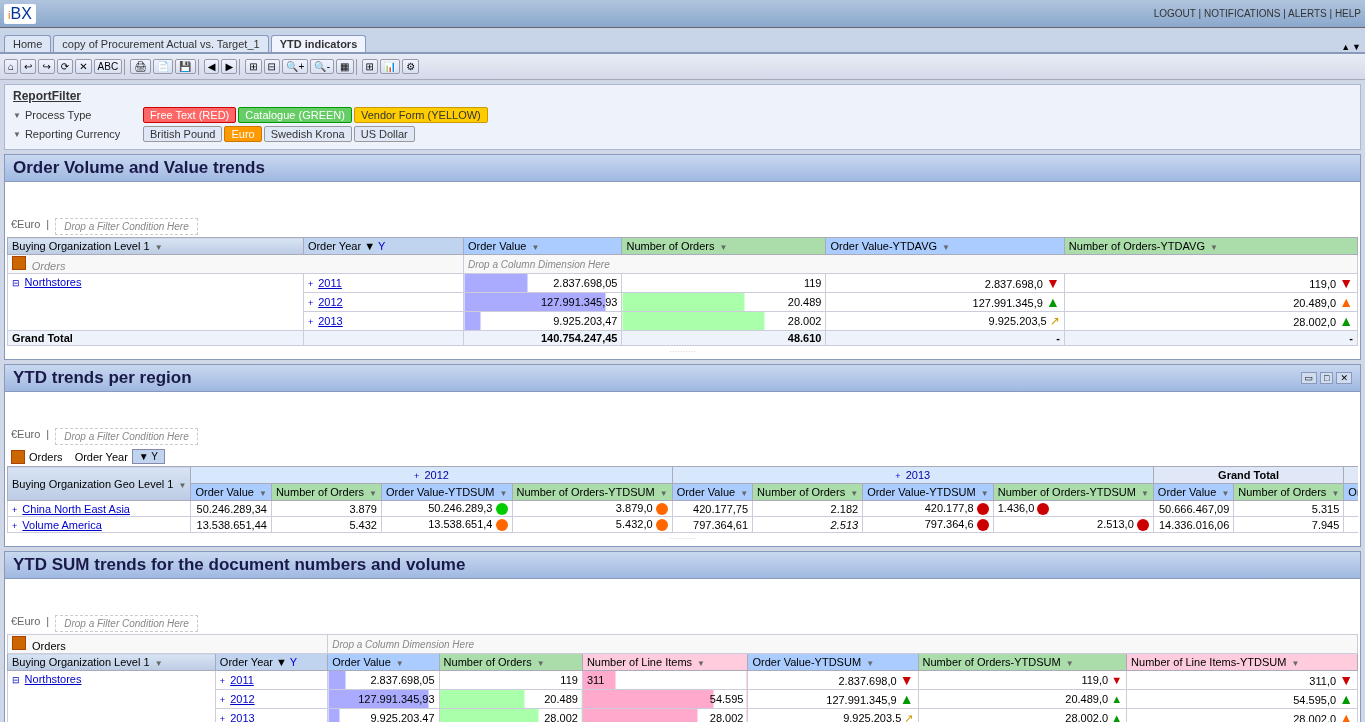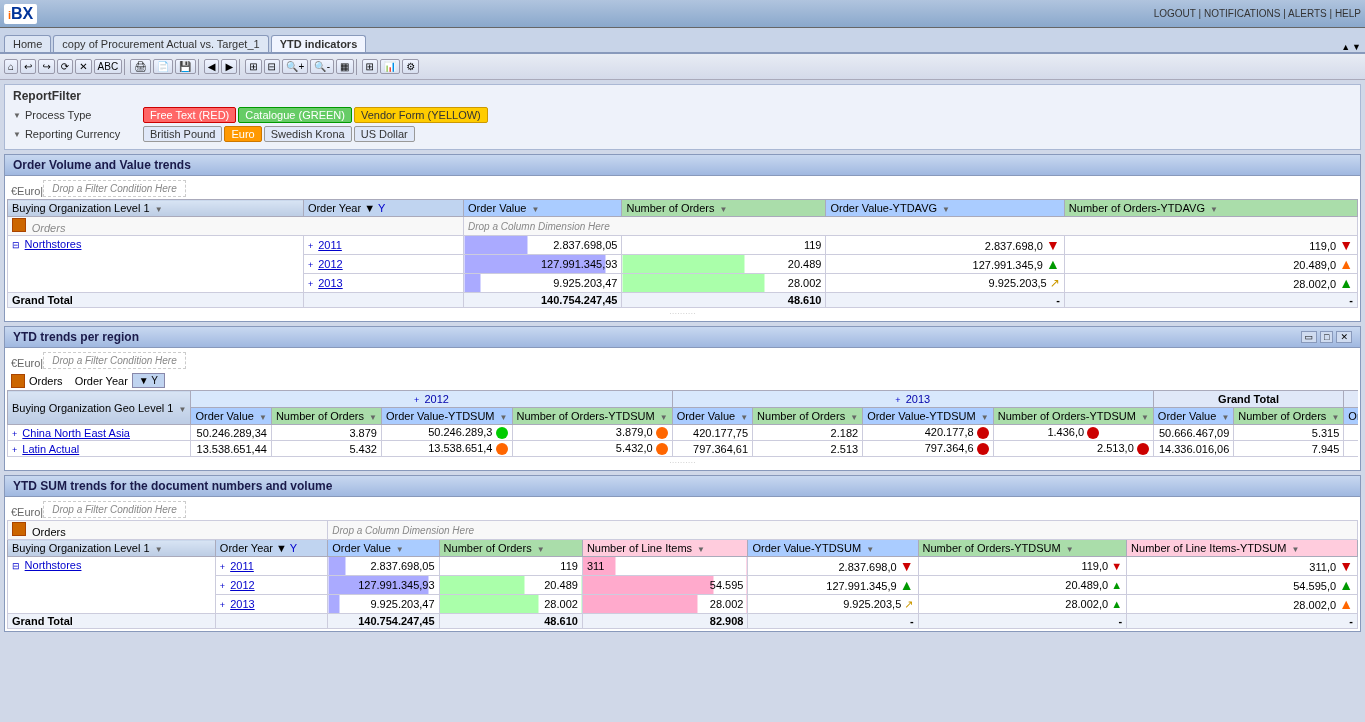--- a/index.html
+++ b/index.html
@@ -1,55 +1,55 @@
 <!DOCTYPE html>
 <html><head>
   <meta charset="utf-8">
   <style>
     * { box-sizing: border-box; margin: 0; padding: 0; font-family: Arial, sans-serif; font-size: 11px; }
     body { background: #d0d8e8; overflow-x: hidden; }
 
     
     .top-bar { background: linear-gradient(to bottom, #b0c4de, #8aa8cc); height: 28px; display: flex; align-items: center; padding: 2px 4px; border-bottom: 1px solid #666; }
-    .logo { font-weight: bold; font-size: 16px; color: #003399; background: white; padding: 1px 4px; border-radius: 2px; margin-right: 8px; }
+    .logo { font-weight: normal; font-size: 16px; color: #003399; background: white; padding: 1px 4px; border-radius: 2px; margin-right: 8px; }
     .logo span { color: #ff6600; }
     .top-right { margin-left: auto; font-size: 10px; color: #333; }
 
     
     .tab-bar { background: #c8d4e8; display: flex; align-items: flex-end; padding: 2px 4px 0; border-bottom: 2px solid #8899bb; height: 26px; }
     .tab { background: #dde6f4; border: 1px solid #8899bb; border-bottom: none; padding: 2px 8px; margin-right: 2px; border-radius: 3px 3px 0 0; cursor: pointer; color: #333; }
     .tab.active { background: #f0f4ff; font-weight: bold; }
 
     
     .toolbar { background: linear-gradient(to bottom, #e8ecf4, #d4daea); border-bottom: 1px solid #aab; padding: 2px 4px; display: flex; align-items: center; gap: 2px; height: 26px; }
     .toolbar-btn { background: linear-gradient(to bottom, #f0f4ff, #d8e0f0); border: 1px solid #99a; padding: 1px 3px; cursor: pointer; font-size: 10px; border-radius: 2px; }
 
     
     .report-filter { background: #eef2fa; border: 1px solid #aab8d4; margin: 4px; padding: 4px 8px; }
-    .report-filter-title { font-weight: bold; color: #333; margin-bottom: 4px; font-size: 12px; }
+    .report-filter-title { font-weight: bold; color: #333; margin-bottom: 4px; font-size: 12px; text-decoration: underline; }
     .filter-row { display: flex; align-items: center; margin-bottom: 3px; }
     .filter-label { width: 130px; color: #333; font-size: 11px; display: flex; align-items: center; gap: 4px; }
     .filter-label::before { content: '▼'; font-size: 8px; color: #666; }
     .filter-btn { padding: 1px 6px; border: 1px solid #999; border-radius: 2px; cursor: pointer; margin-right: 2px; font-size: 11px; }
     .filter-btn.active { background: #ff9900; color: white; border-color: #cc7700; }
     .filter-btn.red { background: #ff6666; color: white; border-color: #cc0000; }
     .filter-btn.green { background: #66cc66; color: white; border-color: #009900; }
     .filter-btn.yellow { background: #ffcc00; color: #333; border-color: #cc9900; }
     .filter-btn.default { background: #e0e8f8; color: #333; }
 
     
     .section { margin: 4px; background: white; border: 1px solid #8899bb; }
     .section-header { background: linear-gradient(to bottom, #c8d8f0, #a0b8e0); padding: 3px 8px; border-bottom: 1px solid #8899bb; display: flex; align-items: center; justify-content: space-between; }
-    .section-title { font-weight: bold; font-size: 12px; color: #1a1a4a; }
+    .section-title { font-weight: bold; font-size: 17px; color: #1a1a4a; }
     .section-controls { display: flex; gap: 3px; }
     .section-ctrl-btn { background: #d0dcf0; border: 1px solid #8899bb; padding: 0px 3px; cursor: pointer; font-size: 9px; }
 
     
     .table-area { padding: 2px; }
-    .table-meta { display: flex; align-items: flex-end; gap: 0; padding: 2px 4px; color: #666; font-size: 10px; }
+    .table-meta { display: flex; align-items: flex-start; gap: 6px; padding: 2px 4px; color: #666; font-size: 10px; margin-top: 32px; }
     .orders-icon { width: 16px; height: 16px; background: #cc6600; border: 1px solid #aa4400; display: inline-flex; align-items: center; justify-content: center; }
     .drop-zone { color: #888; font-style: italic; font-size: 10px; padding: 2px 8px; border: 1px dashed #ccc; }
 
     
     .data-table { width: 100%; border-collapse: collapse; font-size: 10px; }
     .data-table th { background: linear-gradient(to bottom, #e0e8f8, #c8d4ec); border: 1px solid #aab; padding: 2px 4px; white-space: nowrap; text-align: left; font-weight: normal; cursor: pointer; }
     .data-table td { border: 1px solid #ccd; padding: 1px 4px; white-space: nowrap; }
     .col-year { color: #0000cc; text-decoration: underline; cursor: pointer; text-align: right; }
     .col-value { text-align: right; }
     .col-numeric { text-align: right; }
@@ -328,45 +328,45 @@
             <td class="col-value" style="text-align:right;">
               <span>3.879,0</span>
               <span class="circle-orange" style="vertical-align:middle;"></span>
             </td>
             <td class="col-value">420.177,75</td>
             <td class="col-numeric" style="text-align:right;">2.182</td>
             <td class="col-value" style="text-align:right;">
               <span>420.177,8</span>
               <span class="circle-red" style="vertical-align:middle;"></span>
             </td>
-            <td class="col-value" style="text-align:center;">
+            <td class="col-value" style="text-align:left;">
               <span>1.436,0</span>
               <span class="circle-red" style="vertical-align:middle;"></span>
             </td>
             <td class="col-value">50.666.467,09</td>
             <td class="col-numeric" style="text-align:right;">5.315</td>
             <td></td>
           </tr>
           <tr>
             <td>
               <span class="expand-btn">+</span>
-              <span class="northstores-link">Latin Actual</span>
+              <span class="northstores-link">Volume America</span>
             </td>
             <td class="col-value">13.538.651,44</td>
             <td class="col-numeric" style="text-align:right;">5.432</td>
             <td class="col-value" style="text-align:right;">
               <span>13.538.651,4</span>
               <span class="circle-orange" style="vertical-align:middle;"></span>
             </td>
             <td class="col-value" style="text-align:right;">
               <span>5.432,0</span>
               <span class="circle-orange" style="vertical-align:middle;"></span>
             </td>
             <td class="col-value">797.364,61</td>
-            <td class="col-numeric" style="text-align:right;">2.513</td>
+            <td class="col-numeric" style="text-align:right;font-style:italic;">2.513</td>
             <td class="col-value" style="text-align:right;">
               <span>797.364,6</span>
               <span class="circle-red" style="vertical-align:middle;"></span>
             </td>
             <td class="col-value" style="text-align:right;margin-left:40px;">
               <span>2.513,0</span>
               <span class="circle-red" style="vertical-align:middle;"></span>
             </td>
             <td class="col-value">14.336.016,06</td>
             <td class="col-numeric" style="">7.945</td>

